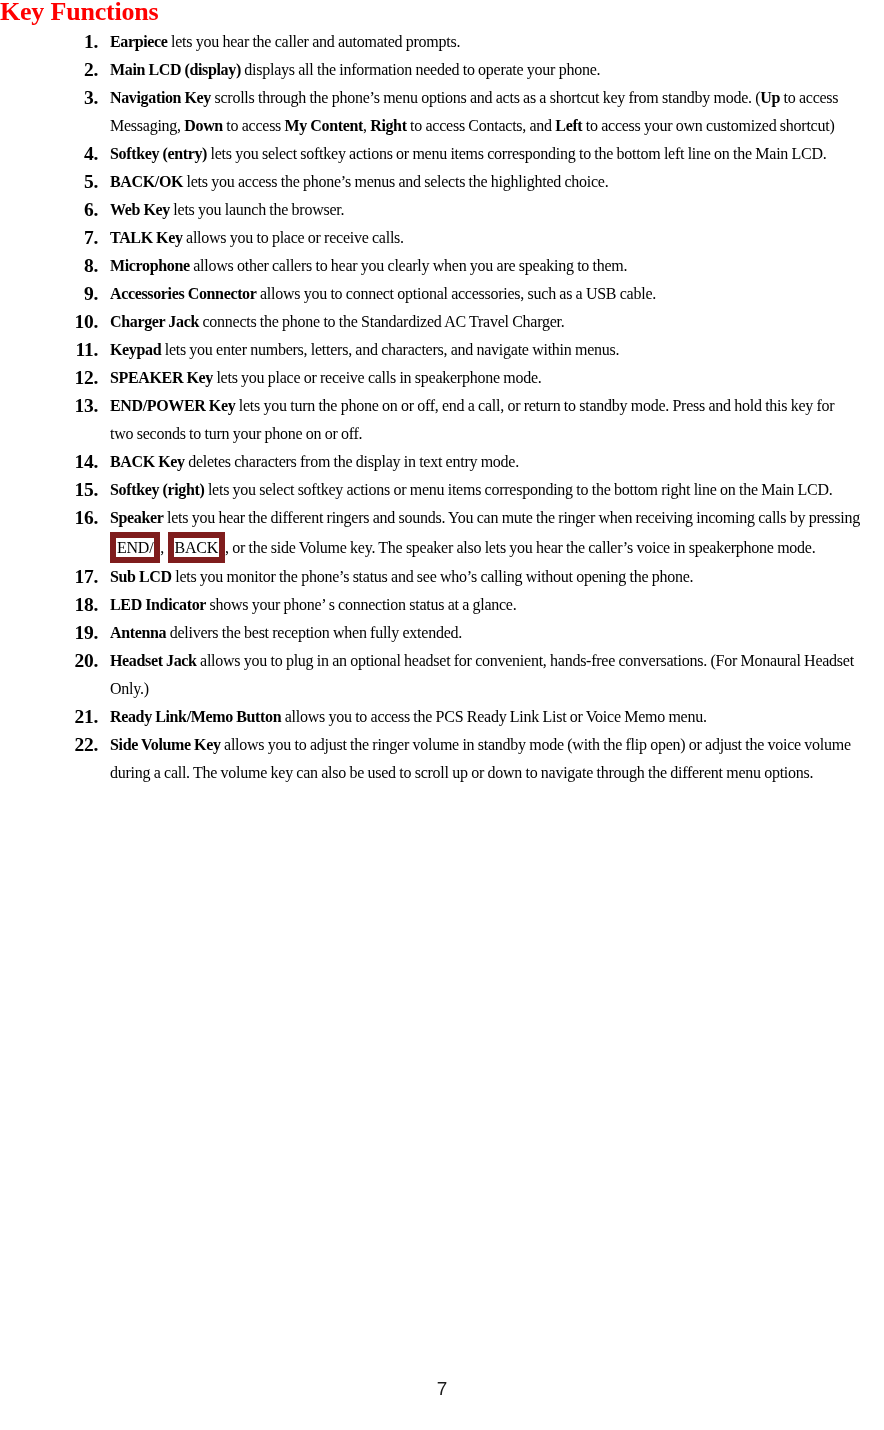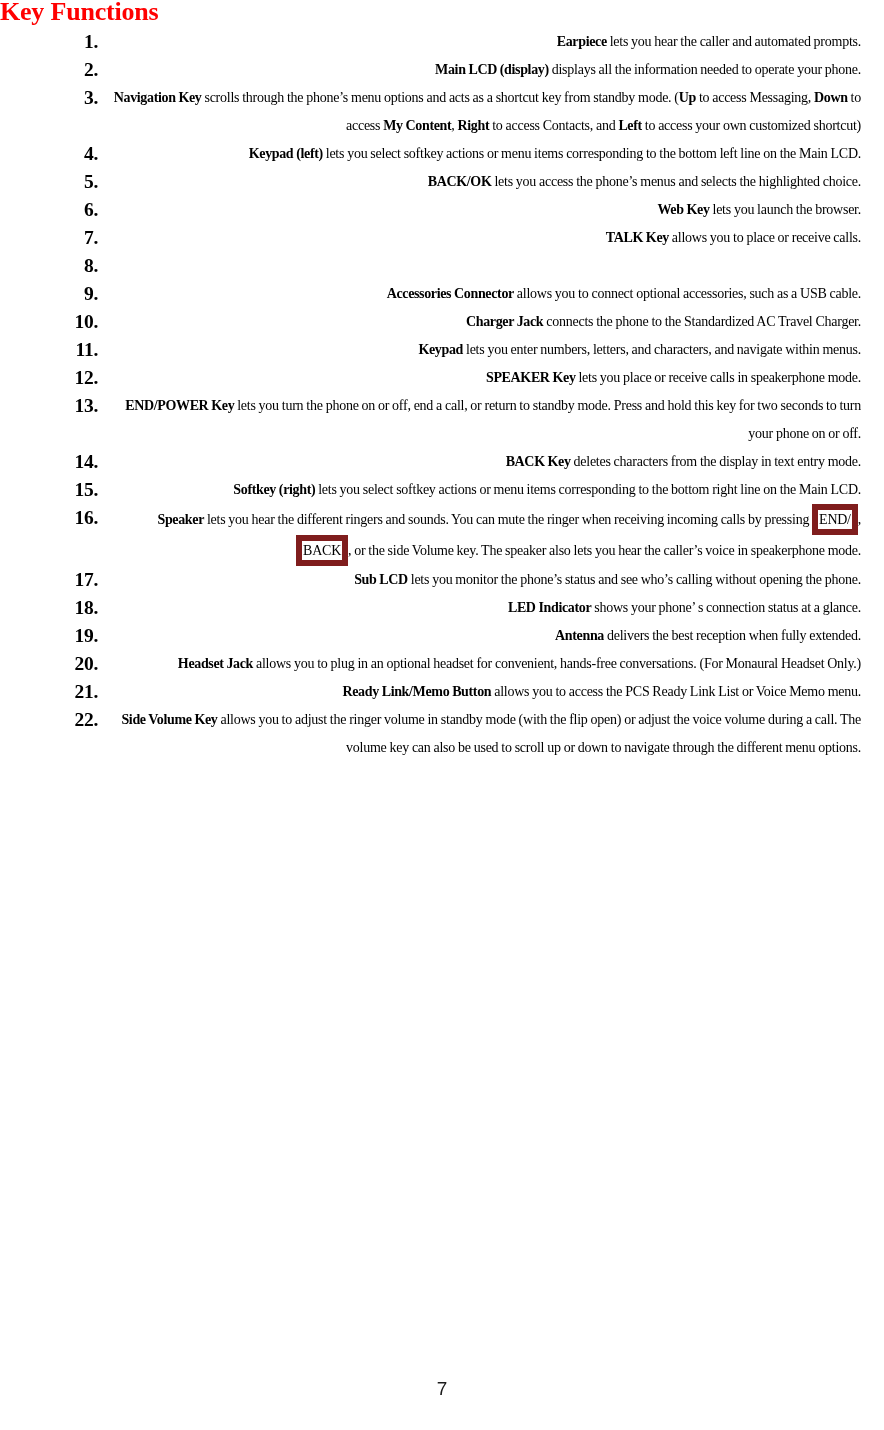--- a/index.html
+++ b/index.html
@@ -54,23 +54,23 @@
     box-sizing: border-box;
     font-weight: bold;
     font-size: 19.5px;
     line-height: 28px;
     letter-spacing: -0.3px;
   }
 
   .item-body {
     flex: 1 1 auto;
     padding-right: 23px;
-    font-size: 14px;
+    font-size: 16px;
     line-height: 28px;
-    text-align: right;
+    text-align: left;
     letter-spacing: -0.25px;
     word-spacing: -0.3px;
   }
 
   .item-body b,
   .item-body .bold {
     font-weight: bold;
     letter-spacing: -0.35px;
   }
 
@@ -111,36 +111,37 @@
       <div class="list-item">
         <div class="item-num">2.</div>
         <div class="item-body"><b>Main LCD (display)</b><span> displays all the information needed to operate your phone.</span></div>
       </div>
       <div class="list-item">
         <div class="item-num">3.</div>
         <div class="item-body"><b>Navigation Key</b><span> scrolls through the phone’s menu options and acts as a shortcut key from standby mode. (</span><b>Up</b><span> to access Messaging, </span><b>Down</b><span> to access </span><b>My Content</b><span>, </span><b>Right</b><span> to access Contacts, and </span><b>Left</b><span> to access your own customized shortcut)</span></div>
       </div>
       <div class="list-item">
         <div class="item-num">4.</div>
-        <div class="item-body"><b>Keypad (left)</b><span> lets you select softkey actions or menu items corresponding to the bottom left line on the Main LCD.</span></div>
+        <div class="item-body"><b>Softkey (entry)</b><span> lets you select softkey actions or menu items corresponding to the bottom left line on the Main LCD.</span></div>
       </div>
       <div class="list-item">
         <div class="item-num">5.</div>
         <div class="item-body"><b>BACK/OK</b><span> lets you access the phone’s menus and selects the highlighted choice.</span></div>
       </div>
       <div class="list-item">
         <div class="item-num">6.</div>
         <div class="item-body"><b>Web Key</b><span> lets you launch the browser.</span></div>
       </div>
       <div class="list-item">
         <div class="item-num">7.</div>
         <div class="item-body"><b>TALK Key</b><span> allows you to place or receive calls.</span></div>
       </div>
       <div class="list-item">
         <div class="item-num">8.</div>
+        <div class="item-body"><b>Microphone</b><span> allows other callers to hear you clearly when you are speaking to them.</span></div>
       </div>
       <div class="list-item">
         <div class="item-num">9.</div>
         <div class="item-body"><b>Accessories Connector</b><span> allows you to connect optional accessories, such as a USB cable.</span></div>
       </div>
       <div class="list-item">
         <div class="item-num">10.</div>
         <div class="item-body"><b>Charger Jack</b><span> connects the phone to the Standardized AC Travel Charger.</span></div>
       </div>
       <div class="list-item">

